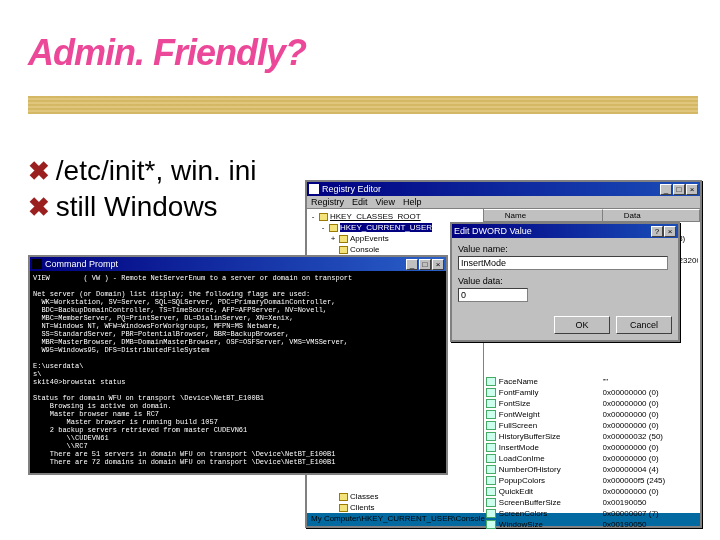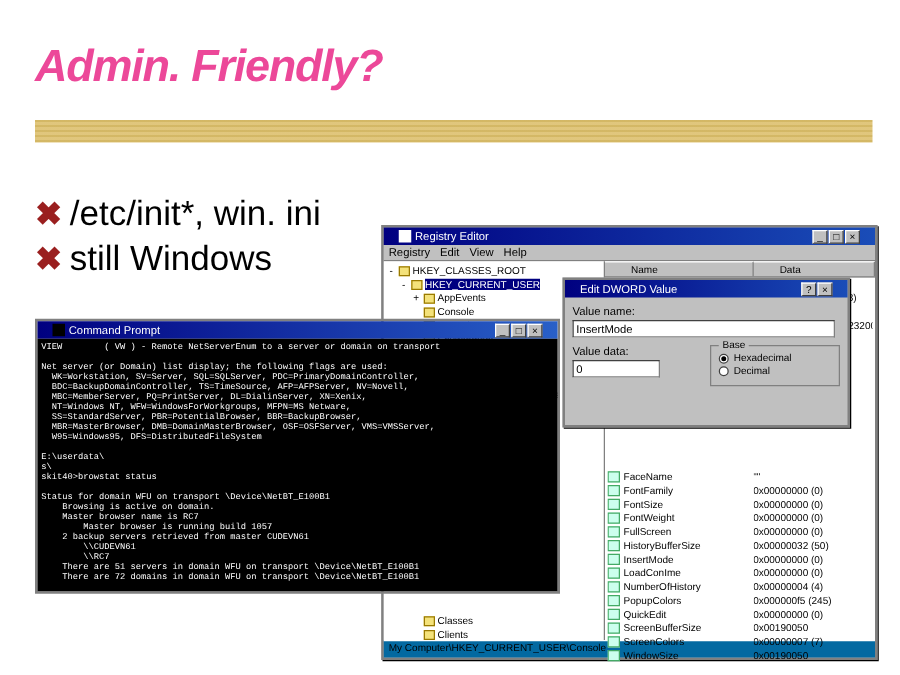--- a/index.html
+++ b/index.html
@@ -57,21 +57,21 @@
     box-shadow: 1px 1px 0 #000;
     font-family: "MS Sans Serif", Tahoma, sans-serif;
     font-size: 9px;
   }
   .titlebar {
     background: linear-gradient(90deg, #000080 0%, #1a4db8 100%);
     color: #fff;
     height: 14px;
     display: flex;
     align-items: center;
-    padding: 0 12px;
+    padding: 0 2px;
     font-size: 9px;
   }
   .titlebar .ticon { width: 10px; height: 10px; background: #fff; margin-right: 3px; }
   .titlebar .spacer { flex: 1; }
   .tbtn { width: 12px; height: 11px; background: #c0c0c0; border: 1px solid #fff; border-right-color:#404040; border-bottom-color:#404040; margin-left: 1px; font-size:8px; text-align:center; line-height:9px; color:#000; }
   .menubar { background:#c0c0c0; height:13px; display:flex; gap:8px; padding:0 4px; font-size:9px; align-items:center; border-bottom:1px solid #808080;}
   .reg-body { display:flex; height:calc(100% - 41px); background:#fff; }
   .tree { width:45%; border-right:1px solid #808080; padding:2px; overflow:hidden; font-size:8px; line-height:11px;}
   .tree-row { white-space:nowrap; }
   .tree-row .pm { display:inline-block; width:8px; text-align:center; color:#000;}
@@ -132,21 +132,21 @@
     <div class="tbtn">×</div>
   </div>
   <div class="menubar">
     <span>Registry</span>
     <span>Edit</span>
     <span>View</span>
     <span>Help</span>
   </div>
   <div class="reg-body">
     <div class="tree" id="reg-tree">
-        <div class="tree-row" style="padding-left: 0px;"><span class="pm">-</span><span class="fold"></span><span>HKEY_CLASSES_ROOT</span></div>
+        <div class="tree-row" style="padding-left: 0px; text-decoration: underline;"><span class="pm">-</span><span class="fold"></span><span>HKEY_CLASSES_ROOT</span></div>
         <div class="tree-row " style="padding-left: 10px;"><span class="pm">-</span><span class="fold"></span><span class="sel">HKEY_CURRENT_USER</span></div>
         <div class="tree-row" style="padding-left: 20px;"><span class="pm">+</span><span class="fold"></span><span>AppEvents</span></div>
         <div class="tree-row" style="padding-left: 20px;"><span class="pm"> </span><span class="fold"></span><span>Console</span></div>
         <div class="tree-row" style="padding-left: 20px;"><span class="pm">+</span><span class="fold"></span><span>Control Panel</span></div>
         <div class="tree-row" style="padding-left: 20px;"><span class="pm"> </span><span class="fold"></span><span>Environment</span></div>
         <div class="tree-row" style="padding-left: 20px;"><span class="pm">+</span><span class="fold"></span><span>Keyboard Layout</span></div>
         <div class="tree-row" style="padding-left: 20px;"><span class="pm">+</span><span class="fold"></span><span>Printers</span></div>
         <div class="tree-row" style="padding-left: 20px;"><span class="pm">+</span><span class="fold"></span><span>Software</span></div>
         <div class="tree-row" style="padding-left: 20px;"><span class="pm"> </span><span class="fold"></span><span>UNICODE Program Groups</span></div>
         <div style="height: 170px;"></div>
@@ -246,33 +246,24 @@
     <div class="tbtn">×</div>
   </div>
   <div class="dlg-body">
     <div class="dlg-label">Value name:</div>
     <div class="dlg-input">InsertMode</div>
     <div class="dlg-row2">
       <div class="dlg-col">
         <div class="dlg-label">Value data:</div>
         <div class="dlg-input" style="width:70px">0</div>
       </div>
-      <div class="dlg-col">
-        <div class="group">
-          <div class="group-title">Base</div>
-          <div class="radio">
-              <span class="dot on"></span>
-              <span>Hexadecimal</span>
-            </div>
-          <div class="radio">
-              <span class="dot"></span>
-              <span>Decimal</span>
-            </div>
-        </div>
-      </div>
+    </div>
+    <div class="dlg-btns">
+      <div class="btn">OK</div>
+      <div class="btn">Cancel</div>
     </div>
   </div>
 </div>
 
 <div class="cmd">
   <div class="titlebar">
     <div class="ticon" style="background:#000"></div>
     <span>Command Prompt</span>
     <div class="spacer"></div>
     <div class="tbtn">_</div>

